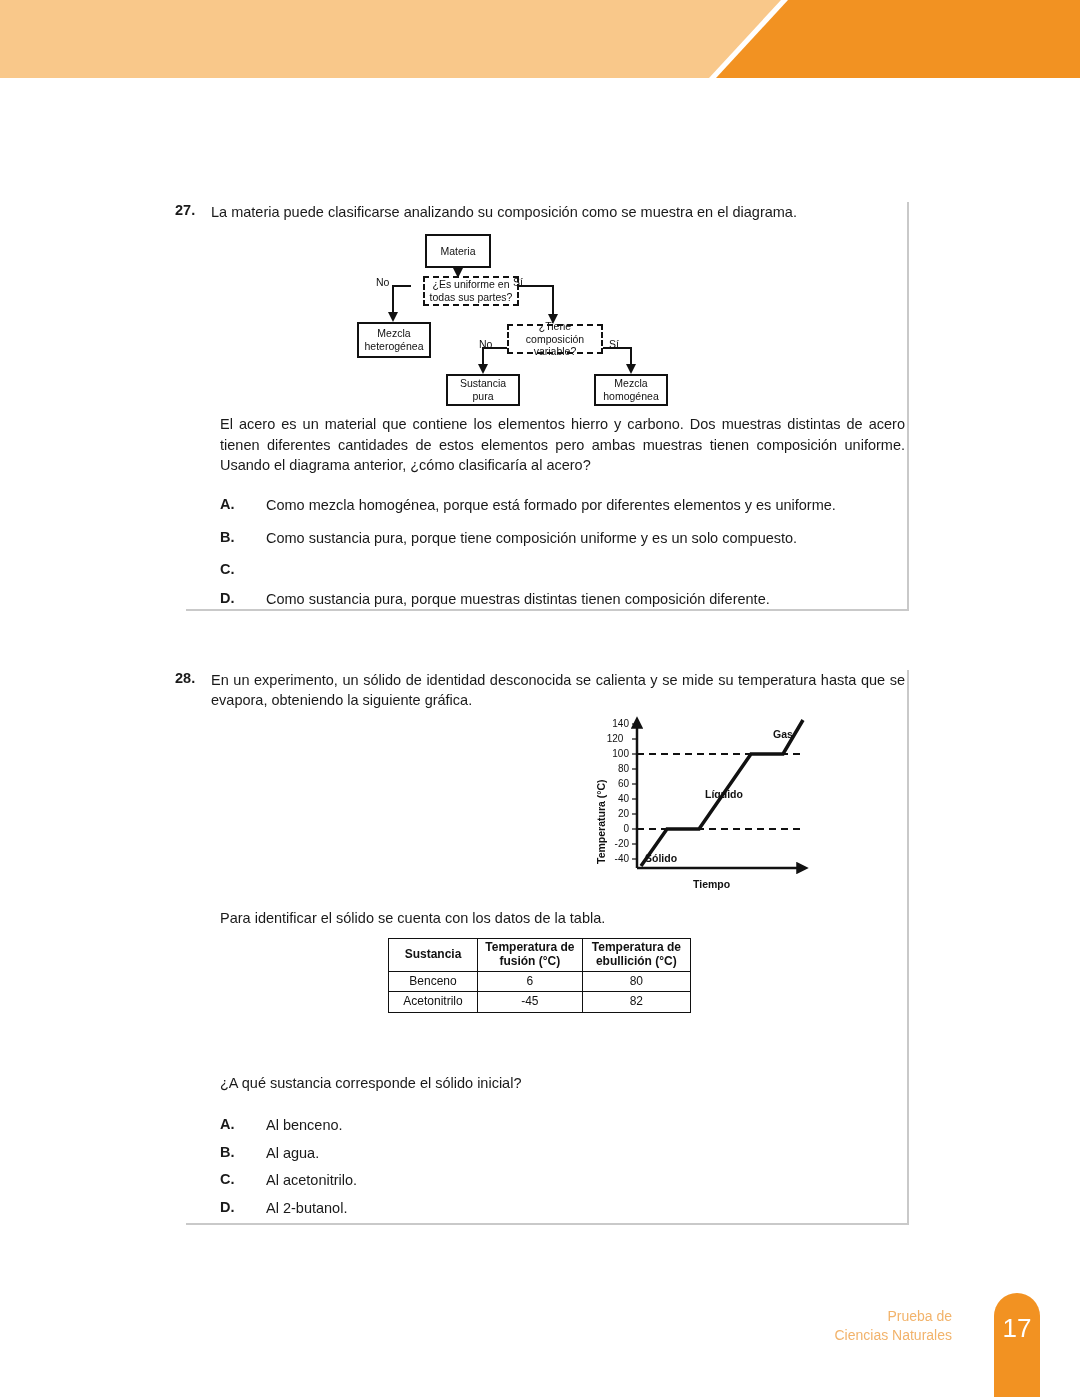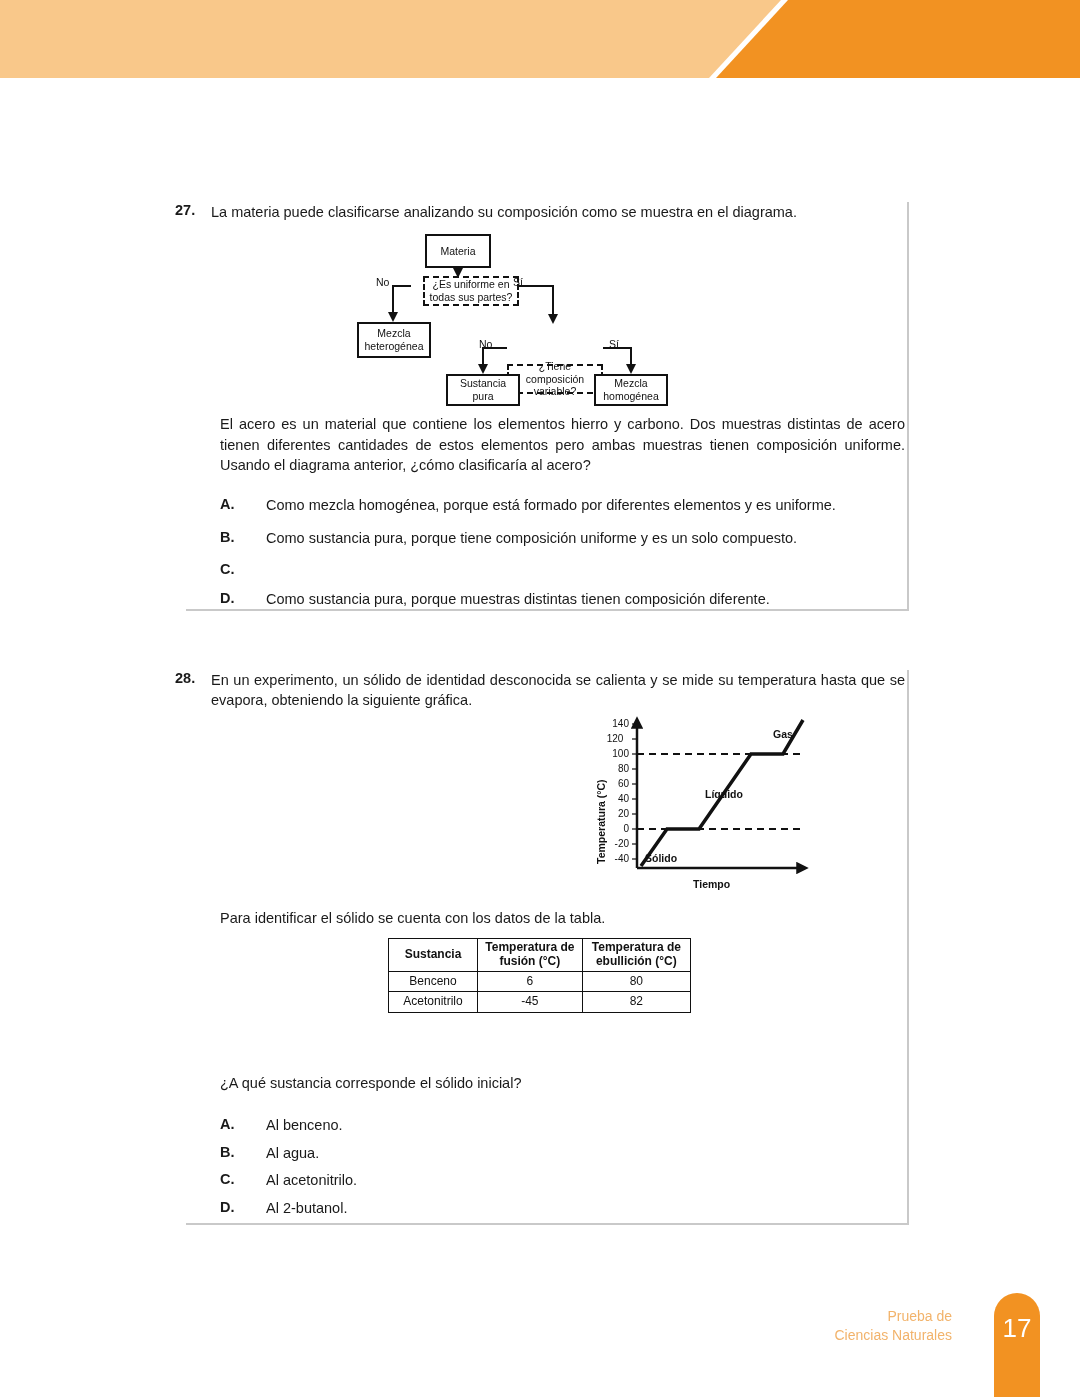--- a/index.html
+++ b/index.html
@@ -270,21 +270,21 @@
 
       <div class="fc-box" style="left:22px; top:0px; width:66px; height:34px;">Materia</div>
 
       <div class="fc-dashed" style="left:8px; top:42px; width:96px; height:30px; padding:0 4px;margin-left:12px;">¿Es uniforme en todas sus partes?</div>
 
       <div class="fc-label" style="left:-27px; top:42px;">No</div>
       <div class="fc-label" style="left:110px; top:42px;">Sí</div>
 
       <div class="fc-box" style="left:-46px; top:88px; width:74px; height:32px; padding:16px 3px;">Mezcla heterogénea</div>
 
-      <div class="fc-dashed" style="left:104px; top:90px; width:96px; height:30px; padding:0 4px;margin-top:40px;">¿Tiene composición variable?</div>
+      <div class="fc-dashed" style="left:104px; top:90px; width:96px; height:30px; padding:0 4px;">¿Tiene composición variable?</div>
 
       <div class="fc-label" style="left:76px; top:104px;">No</div>
       <div class="fc-label" style="left:206px; top:104px;">Sí</div>
 
       <div class="fc-box" style="left:43px; top:140px; width:74px; height:32px; padding:0 20px;">Sustancia pura</div>
 
       <div class="fc-box" style="left:191px; top:140px; width:74px; height:32px; padding:0 3px;">Mezcla homogénea</div>
     </div>
 
     <div class="para" style="position:absolute; left:45px; top:212px; width:685px;">El acero es un material que contiene los elementos hierro y carbono. Dos muestras distintas de acero tienen diferentes cantidades de estos elementos pero ambas muestras tienen composición uniforme. Usando el diagrama anterior, ¿cómo clasificaría al acero?</div>

